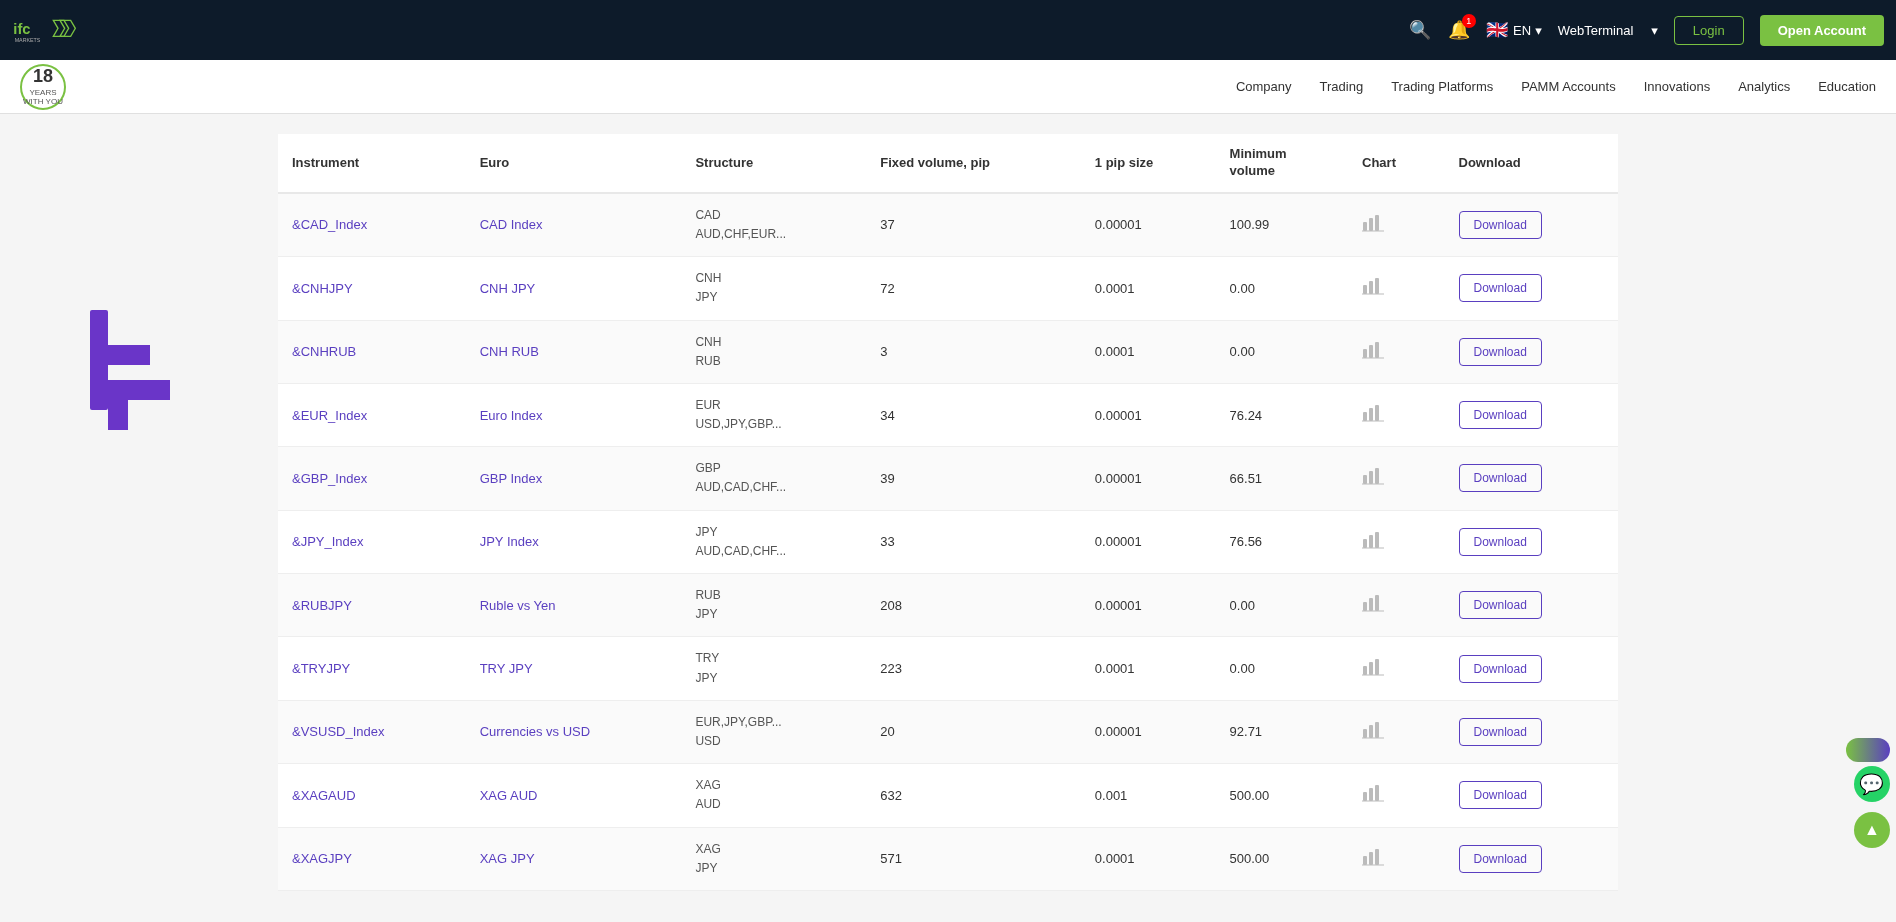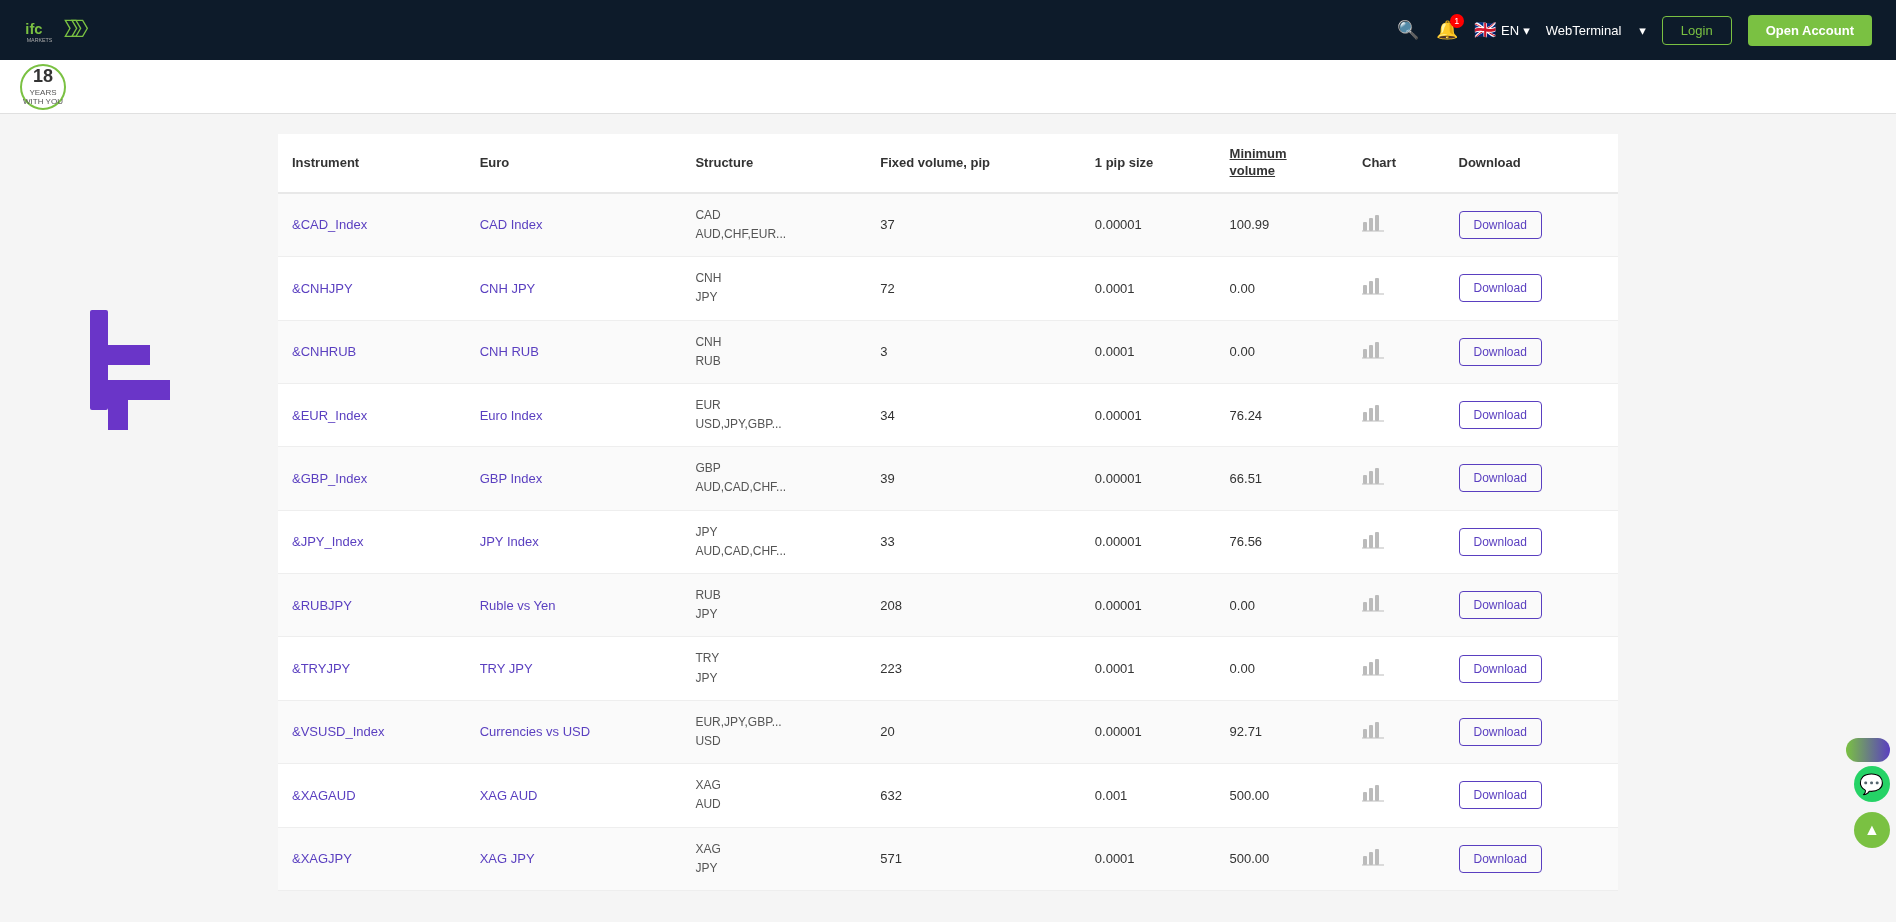--- a/index.html
+++ b/index.html
@@ -4,21 +4,21 @@
   <style>
     * { box-sizing: border-box; margin: 0; padding: 0; }
     body { font-family: Arial, sans-serif; background: #f5f5f5; font-size: 14px; }
 
     
     .top-nav {
       background: #0d1b2a;
       height: 60px;
       display: flex;
       align-items: center;
-      padding: 0 24px;
+      padding: 0 12px;
       justify-content: space-between;
     }
     .logo-area { display: flex; align-items: center; }
     .logo-svg { width: 80px; height: 40px; }
 
     .top-nav-right { display: flex; align-items: center; gap: 16px; }
     .nav-icon { color: #ccc; font-size: 18px; cursor: pointer; position: relative; }
     .notif-badge {
       position: absolute;
       top: -5px; right: -5px;
@@ -155,21 +155,21 @@
       background: #7ac142;
       border-radius: 50%;
       width: 36px; height: 36px;
       display: flex; align-items: center; justify-content: center;
       cursor: pointer;
       z-index: 100;
       color: white;
       font-size: 16px;
     }
 
-    .min-vol-header { line-height: 1.3; text-decoration: underline; }
+    .min-vol-header { line-height: 1.3; }
   </style>
 </head>
 <body>
 
 <nav class="top-nav">
   <div class="logo-area">
     <svg class="logo-svg" viewBox="0 0 120 45">
 
       <text x="2" y="28" font-family="Arial" font-weight="bold" font-size="22" fill="#7ac142">ifc</text>
 
@@ -199,20 +199,29 @@
   </div>
 </nav>
 
 <nav class="sec-nav">
   <div class="sec-nav-logo">
     <div class="years-badge">
       <span class="years-num">18</span>
       <span style="font-size:8px; color:#555; text-align:center; line-height:1.2;">YEARS<br>WITH YOU</span>
     </div>
   </div>
+  <div class="sec-nav-links">
+    <a class="sec-nav-link" href="#">Company</a>
+    <a class="sec-nav-link" href="#">Trading</a>
+    <a class="sec-nav-link" href="#">Trading Platforms</a>
+    <a class="sec-nav-link" href="#">PAMM Accounts</a>
+    <a class="sec-nav-link" href="#">Innovations</a>
+    <a class="sec-nav-link" href="#">Analytics</a>
+    <a class="sec-nav-link" href="#">Education</a>
+  </div>
 </nav>
 
 <div class="float-decoration">
   <svg viewBox="0 0 140 140" width="140" height="140">
     <rect x="30" y="10" width="18" height="100" fill="#6a35c8" rx="2"></rect>
     <path d="M30,45 L90,45 L90,65 L30,65 Z" fill="#6a35c8" rx="2"></path>
     <path d="M30,80 L110,80 L110,100 L30,100 Z" fill="#6a35c8" rx="2"></path>
     <path d="M48,100 L48,130 L68,130 L68,100 Z" fill="#6a35c8" rx="2"></path>
   </svg>
 </div>

